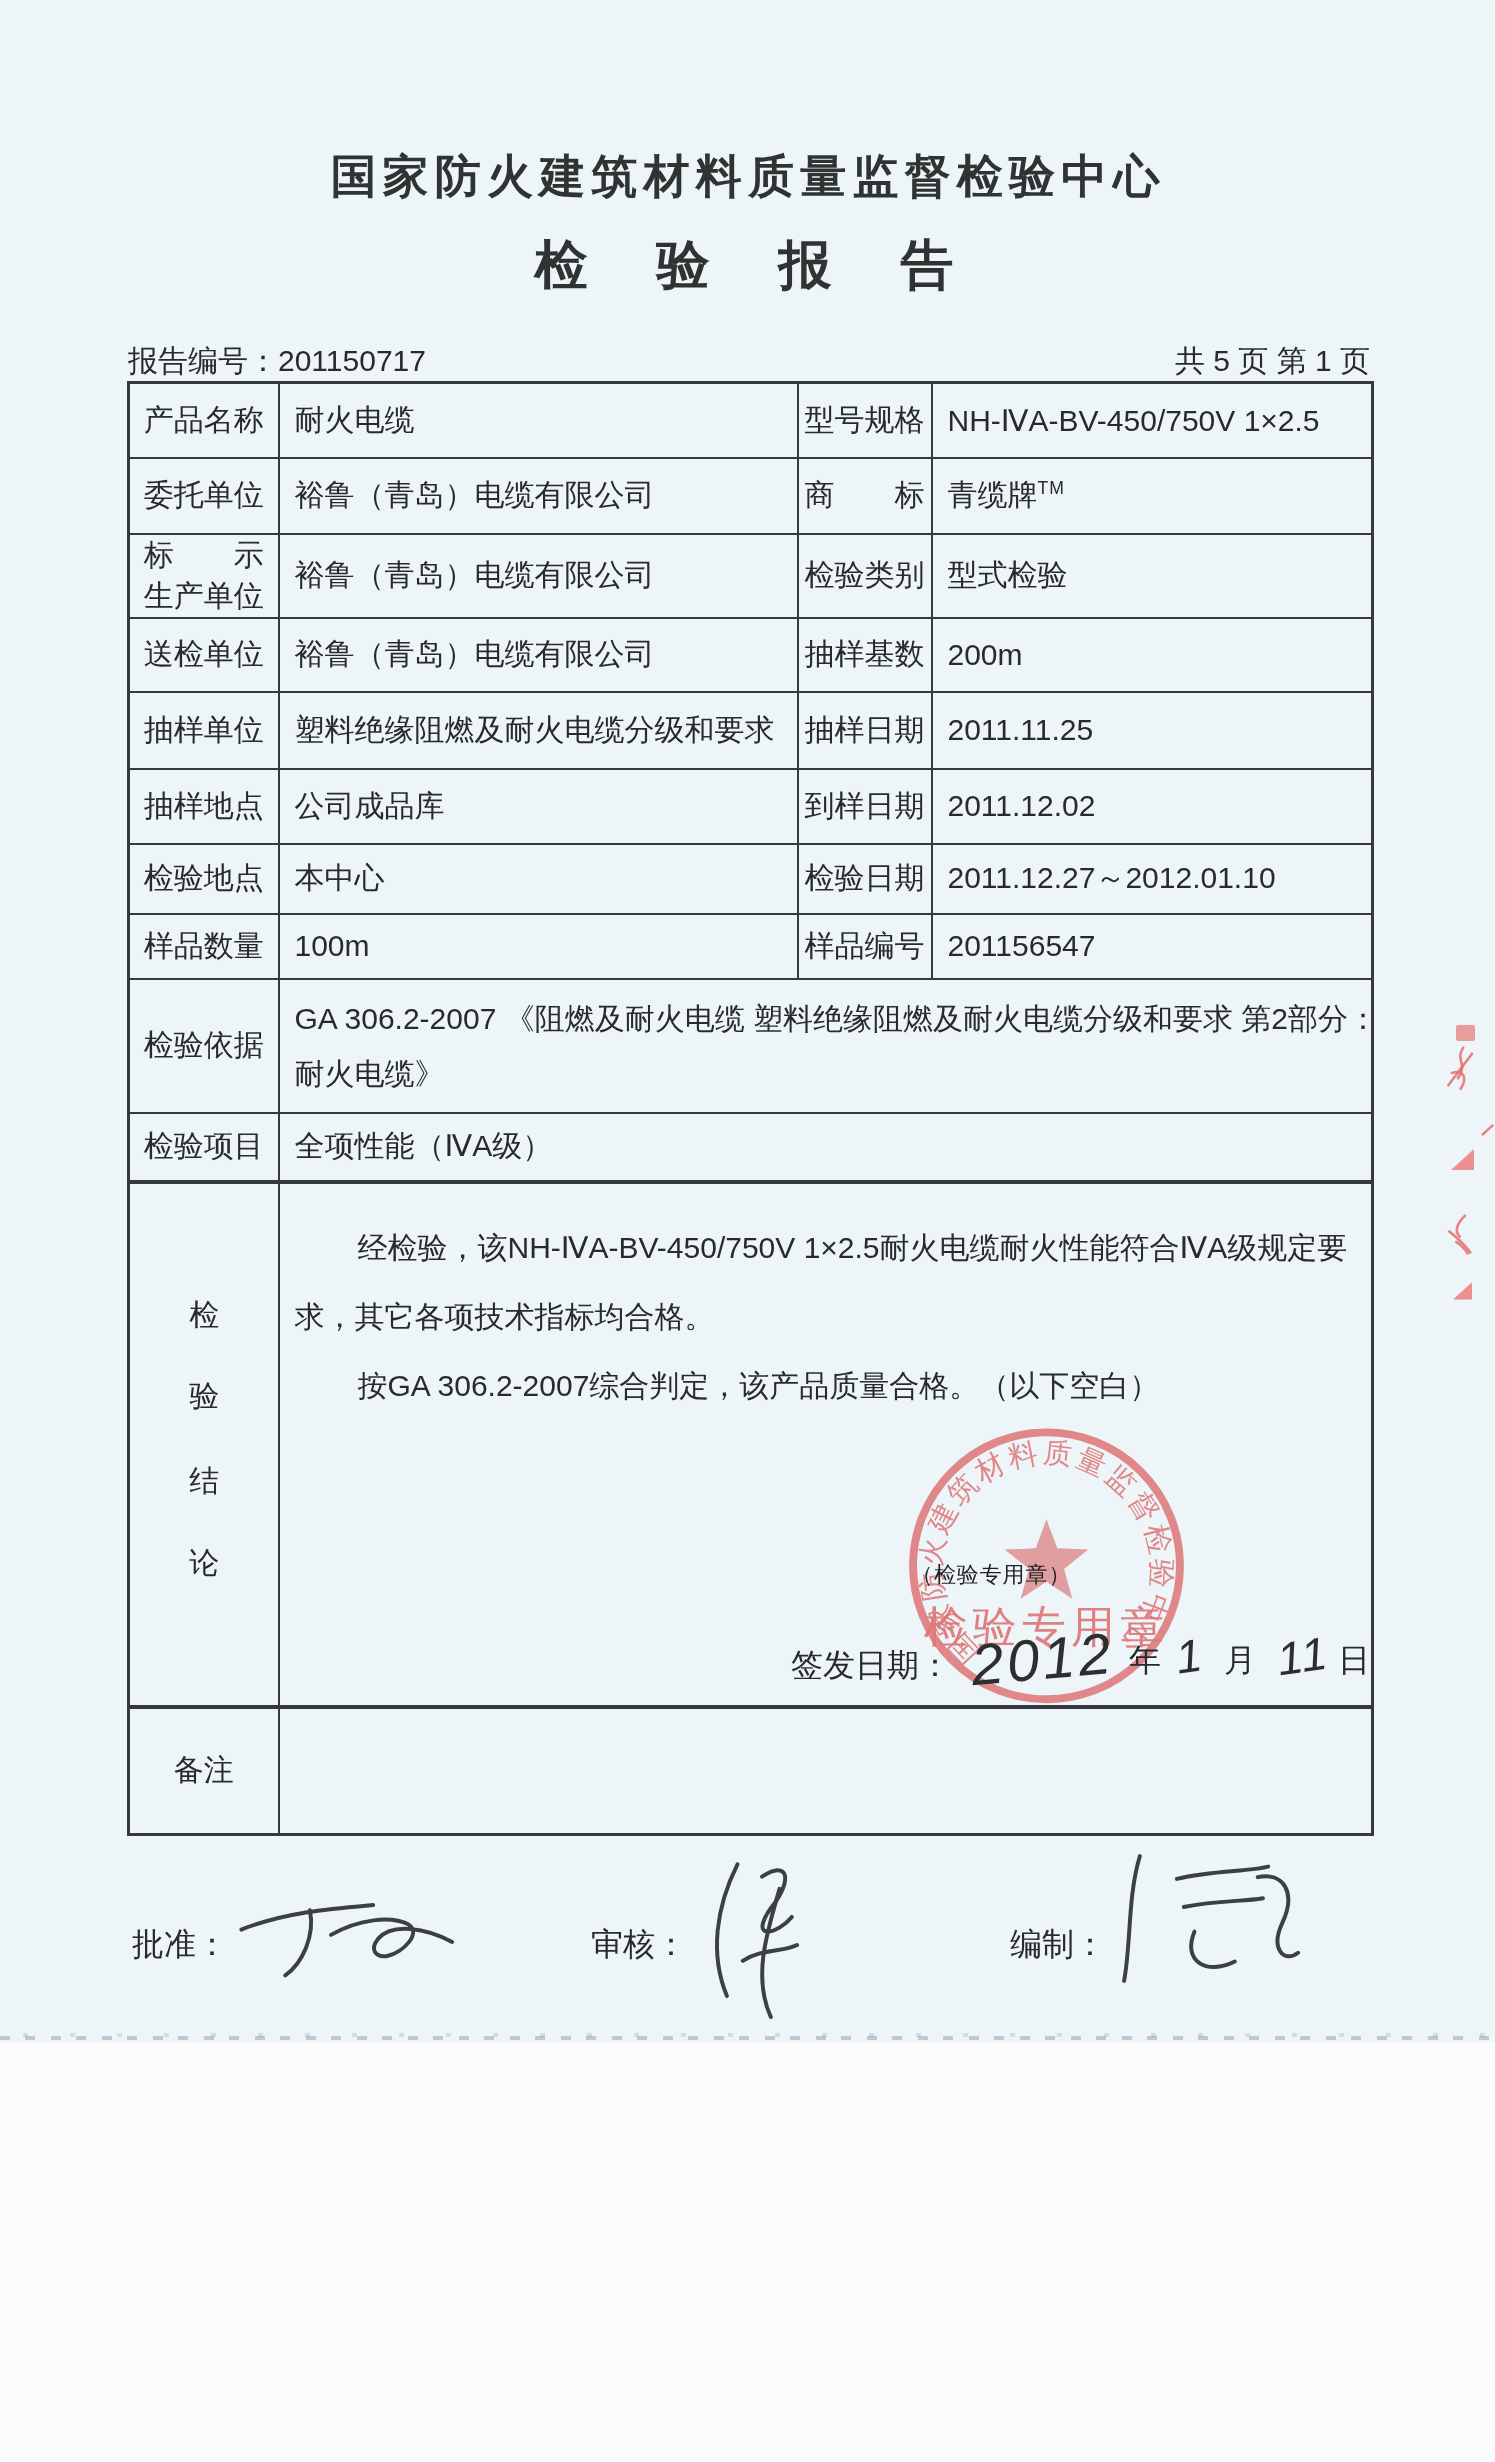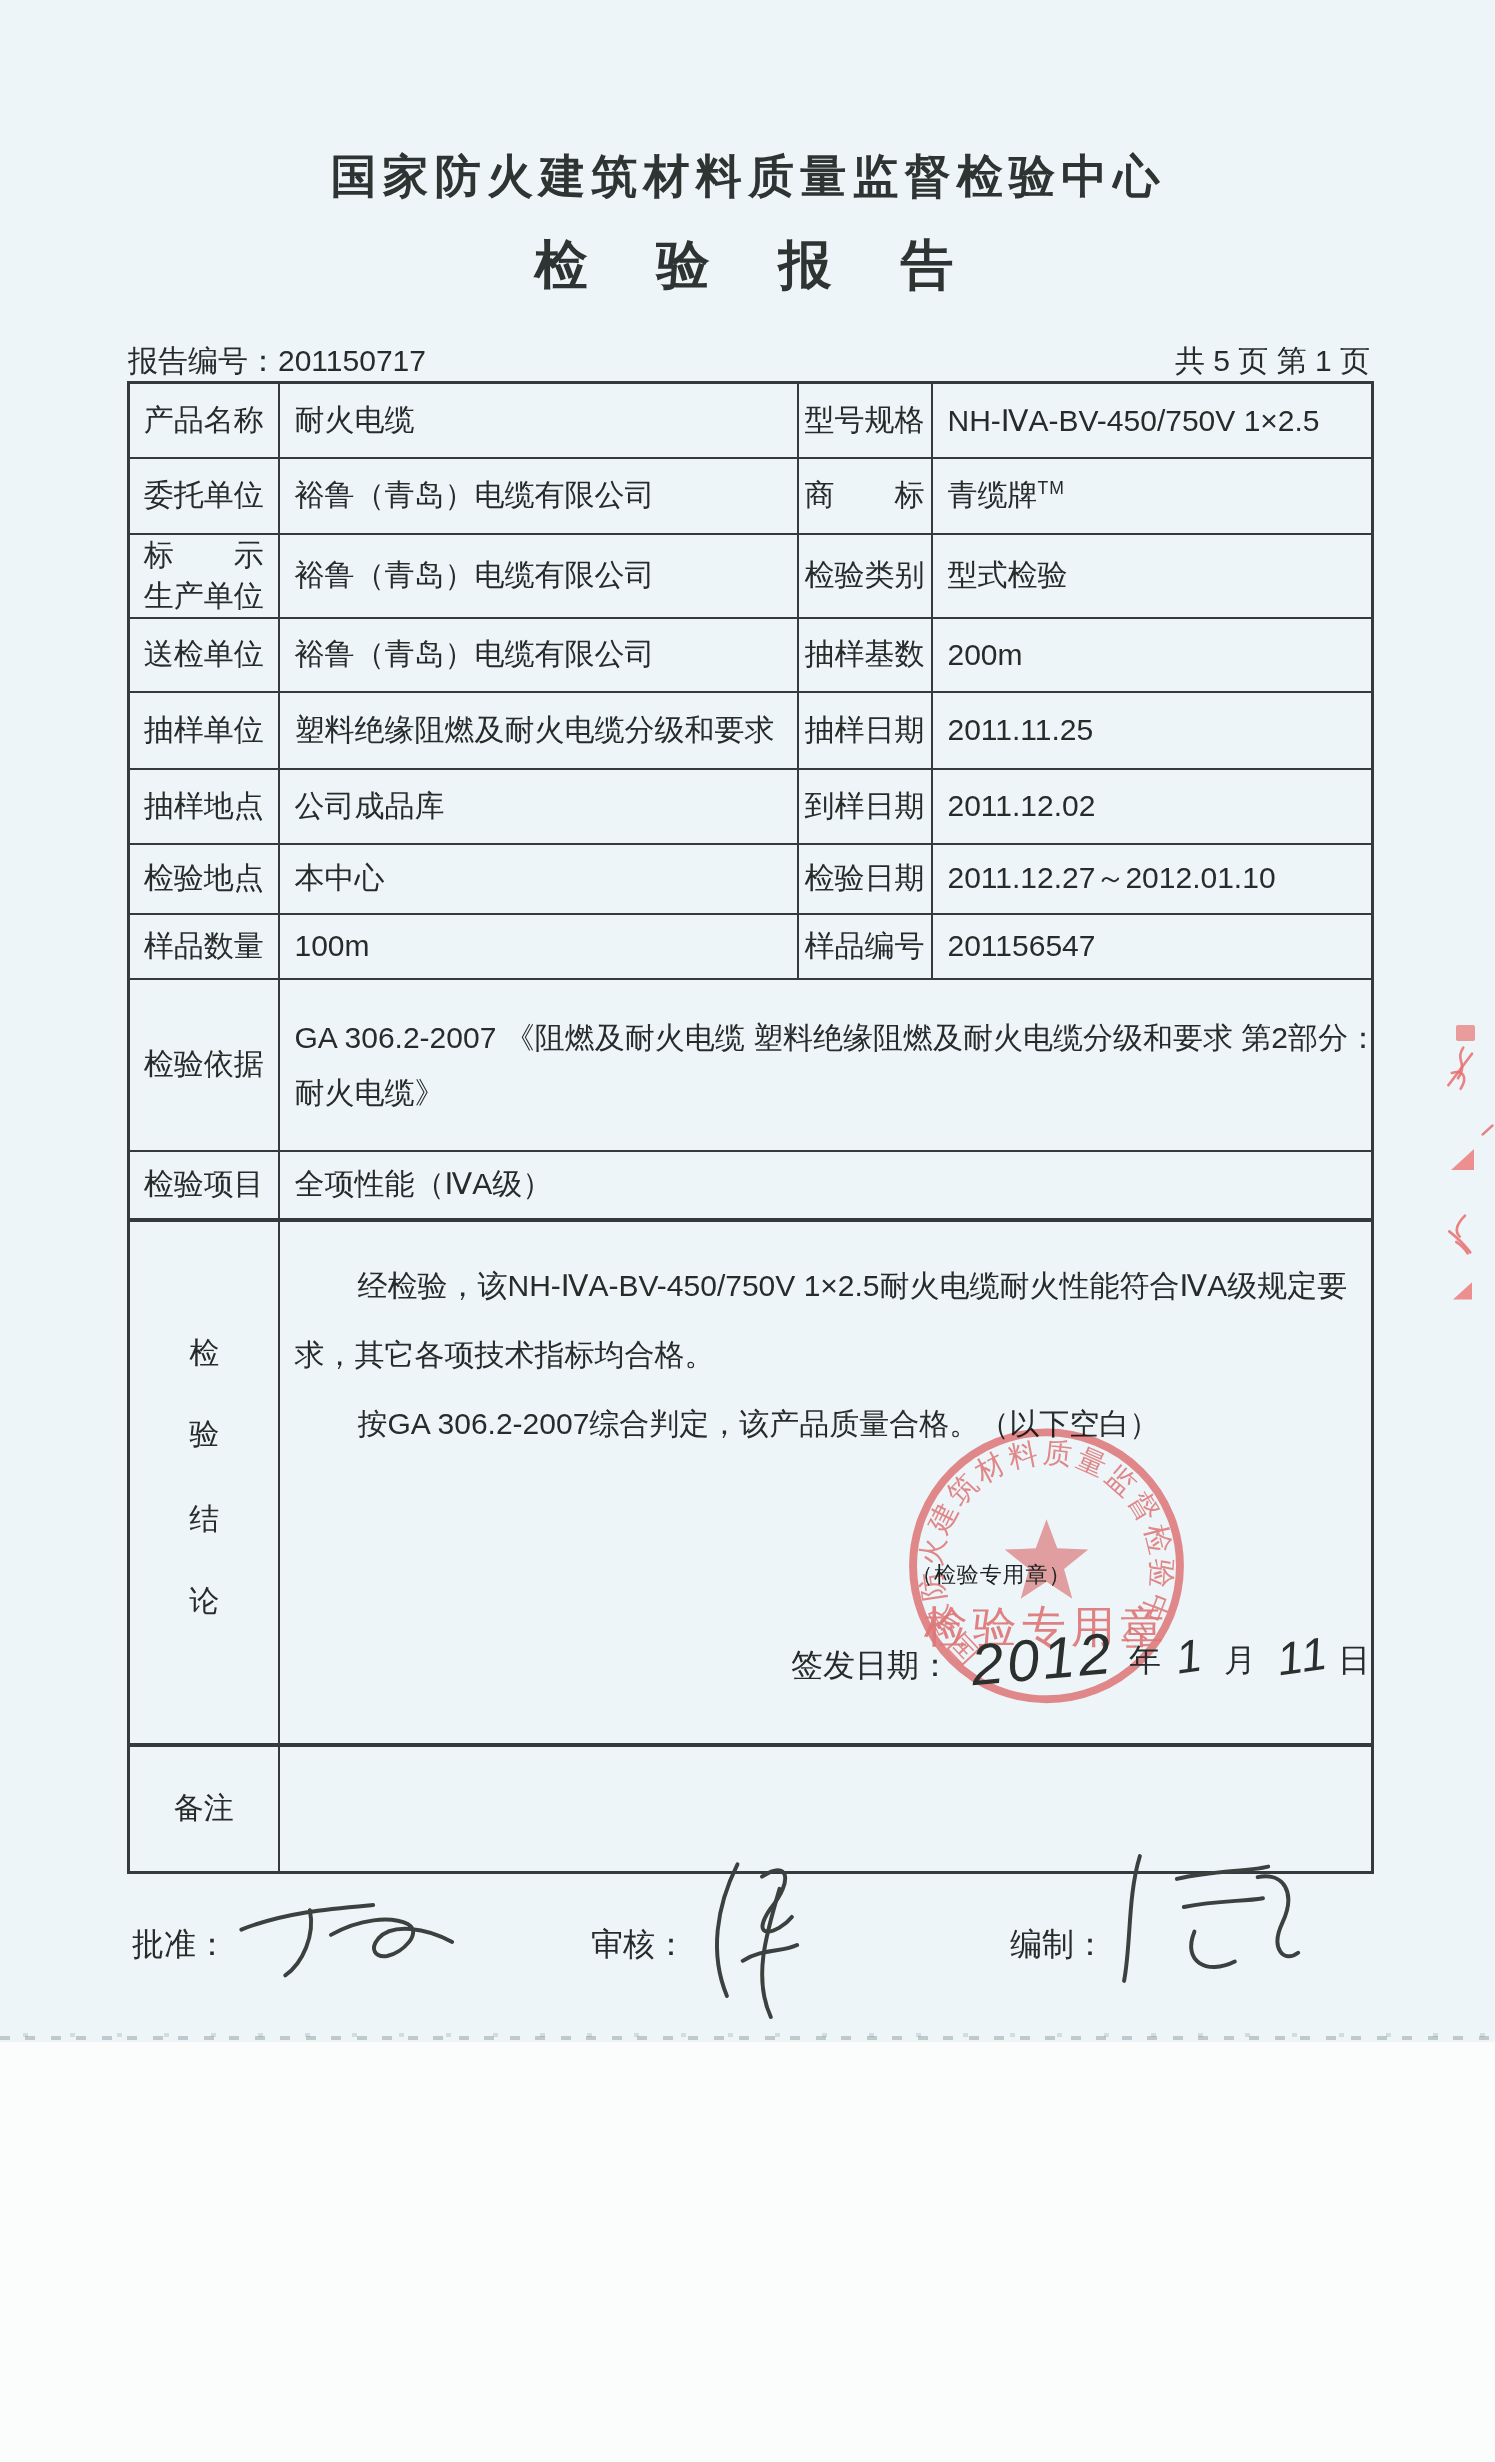--- a/index.html
+++ b/index.html
@@ -165,21 +165,21 @@
     <td class="val">本中心</td>
     <td class="lab">检验日期</td>
     <td class="val">2011.12.27～2012.01.10</td>
   </tr>
   <tr style="height:65px">
     <td class="lab">样品数量</td>
     <td class="val">100m</td>
     <td class="lab">样品编号</td>
     <td class="val">201156547</td>
   </tr>
-  <tr style="height:172px">
+  <tr style="height:134px">
     <td class="lab">检验依据</td>
     <td class="val" colspan="3">
       <div class="basis-line">GA 306.2-2007 《阻燃及耐火电缆 塑料绝缘阻燃及耐火电缆分级和要求 第2部分：</div>
       <div class="basis-line">耐火电缆》</div>
     </td>
   </tr>
   <tr style="height:69px">
     <td class="lab">检验项目</td>
     <td class="val" colspan="3">全项性能（ⅣA级）</td>
   </tr>

